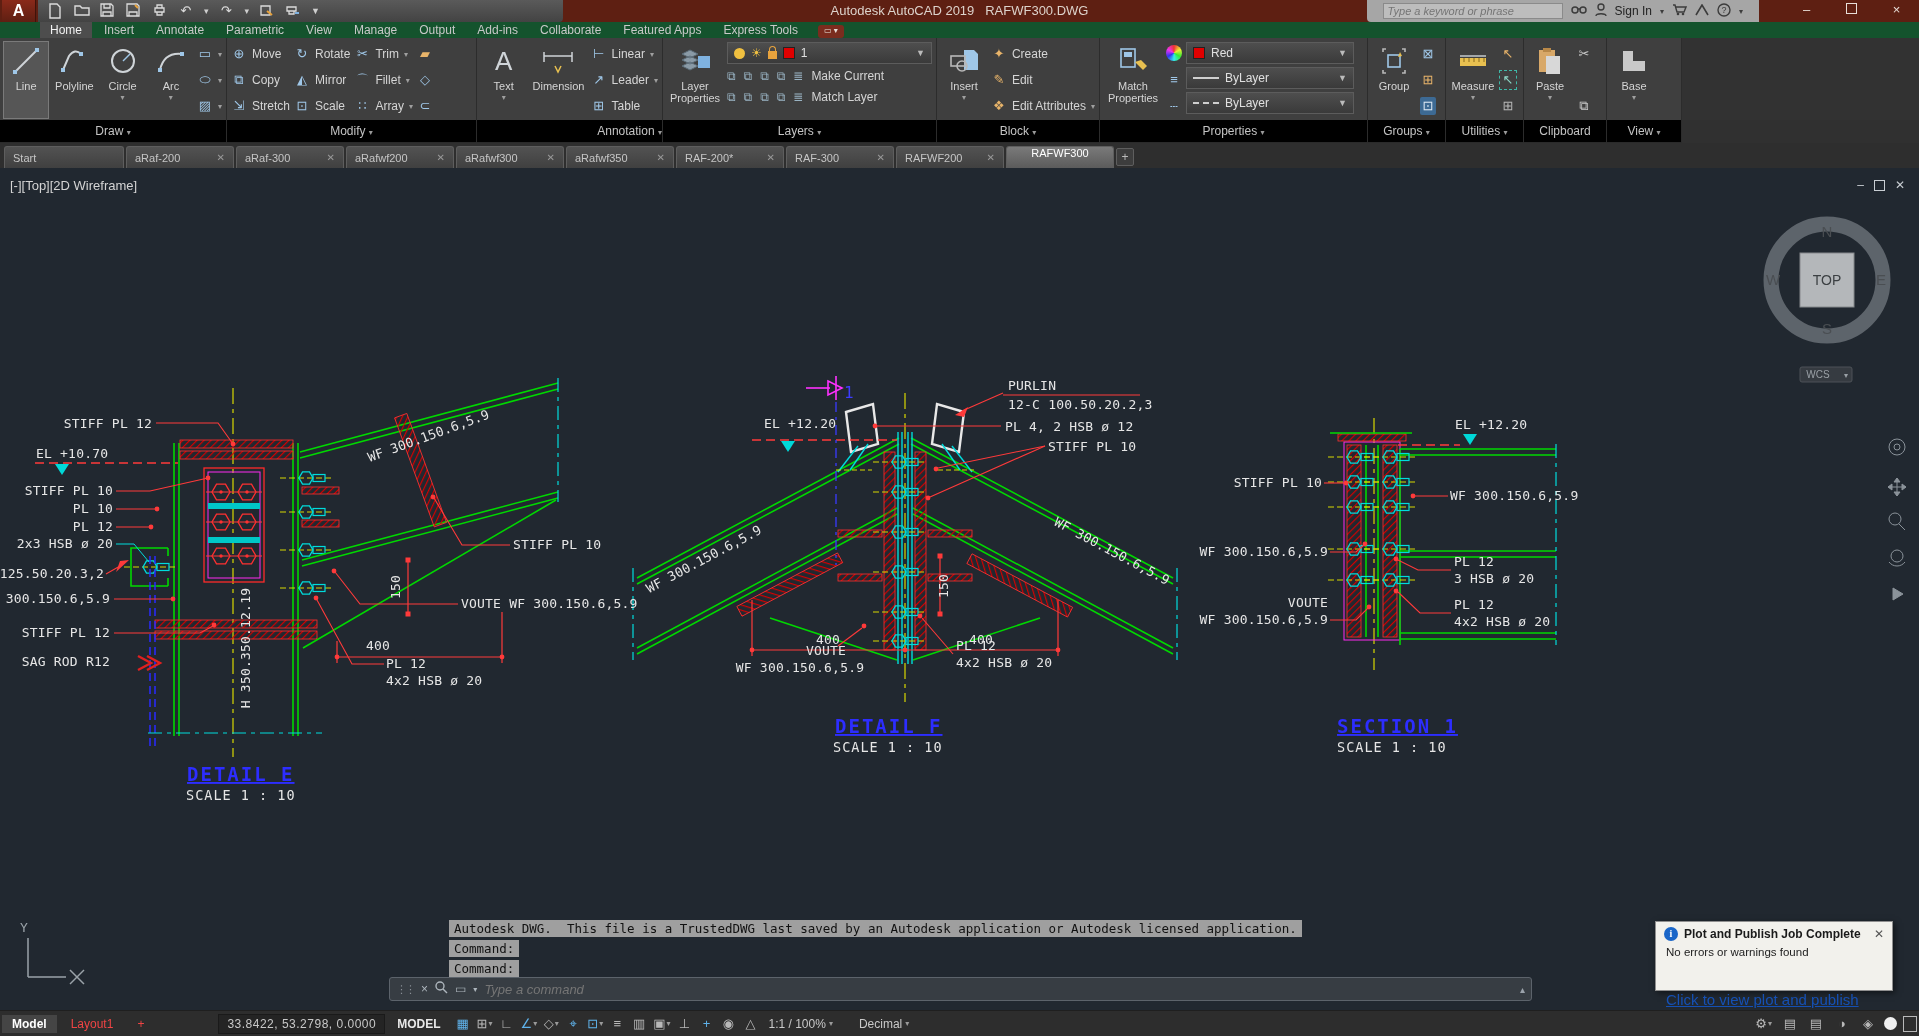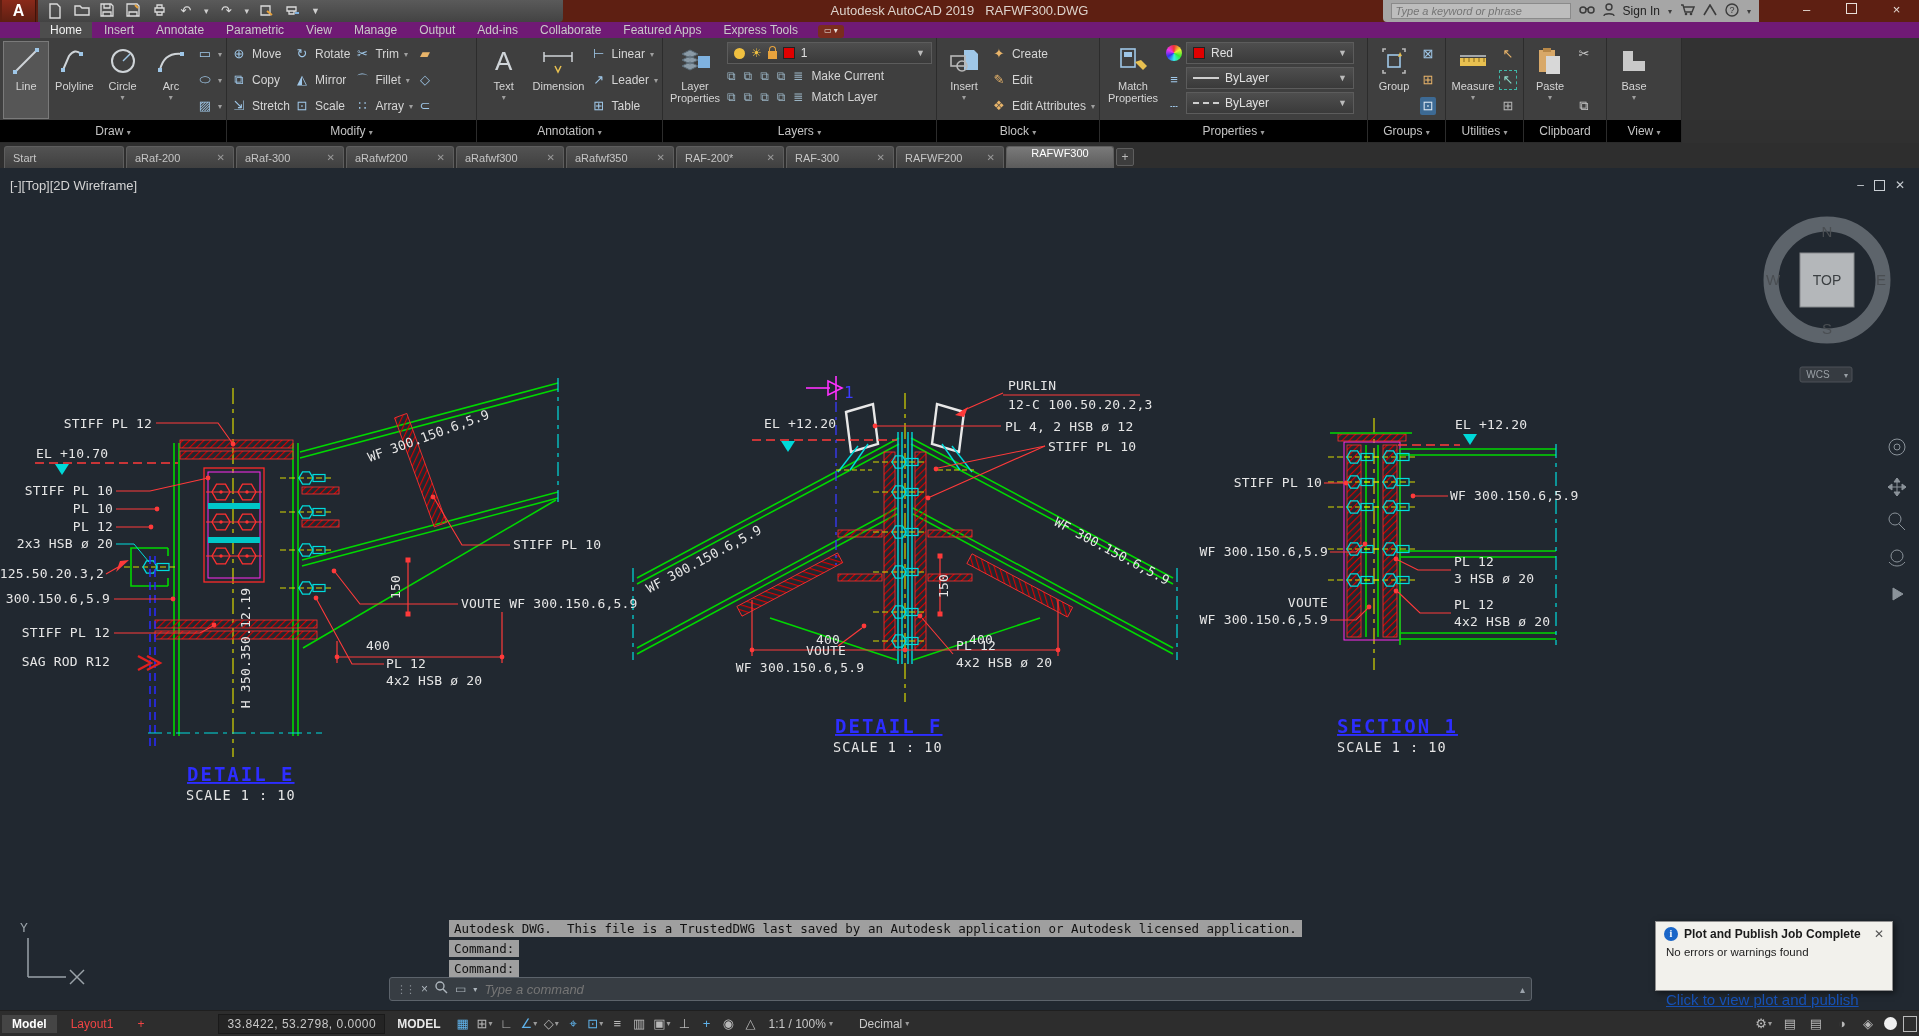--- a/index.html
+++ b/index.html
@@ -8,29 +8,29 @@
   .abs { position:absolute; }
 
   
   #titlebar { left:0; top:0; width:1919px; height:22px; background:#5e1f12; display:flex; align-items:center; }
   #applogo { position:absolute; left:2px; top:0; width:34px; height:22px; background:linear-gradient(#8a2a1a,#5e1f12); color:#fff; font-weight:bold; font-size:16px; text-align:center; line-height:22px; border-right:1px solid #3f130a;}
   #qat { position:absolute; left:38px; top:0; height:22px; width:525px; background:linear-gradient(#5a5a5a,#434343); display:flex; align-items:center; gap:10px; padding:0 10px; border-radius:0 0 4px 0;}
   .qicon { width:16px; height:16px; color:#dcdcdc; font-size:13px; line-height:16px; text-align:center; }
   .qicon svg { display:block; }
   .qcaret { color:#cfcfcf; font-size:9px; }
   #titletext { position:absolute; left:0; right:0; top:0; height:22px; text-align:center; line-height:22px; color:#ddd3cc; font-size:13px; pointer-events:none;}
-  #tb-right { position:absolute; right:160px; top:0; height:22px; background:#a6a6a6; display:flex; align-items:center; padding:0 8px; gap:8px; border-radius:0 0 0 4px;}
+  #tb-right { position:absolute; right:160px; top:0; height:22px; background:#a6a6a6; display:flex; align-items:center; padding:0 16px; gap:8px; border-radius:0 0 0 4px;}
   #searchbox { width:180px; height:16px; background:#bdbdbd; border:1px solid #8a8a8a; font-style:italic; font-size:11px; color:#444; padding:0 4px; font-family:"Liberation Sans",sans-serif;}
   .tbico { color:#3c3c3c; font-size:12px; }
   #signin { color:#222; font-size:12px; }
   #winbtns { position:absolute; right:0; top:0; height:22px; display:flex; }
   .winbtn { width:45px; height:22px; text-align:center; line-height:20px; color:#e8ded8; font-size:13px; }
 
   
-  #ribbontabs { left:0; top:22px; width:1919px; height:16px; background:#701a75; display:flex; align-items:flex-end; padding-left:40px; gap:2px;}
+  #ribbontabs { left:0; top:22px; width:1919px; height:16px; background:#14532d; display:flex; align-items:flex-end; padding-left:40px; gap:2px;}
   .rtab { padding:1px 10px; font-size:12px; color:#c8c8c8; height:16px; line-height:15px;}
   .rtab.active { background:#4d4d4d; color:#f2f2f2; }
   #rtab-extra { margin-left:8px; width:26px; height:13px; background:#7a2c1e; border-radius:3px; color:#e8e0da; font-size:8px; text-align:center; line-height:12px;}
 
   
   #ribbon { left:0; top:38px; width:1919px; height:82px; background:#3f3f3f; }
   #panellabels { left:0; top:120px; width:1919px; height:23px; background:#000000; border-bottom:1px solid #2a2a2a;}
   .panel { position:absolute; top:0; height:82px; border-right:1px solid #2c2c2c; display:flex; align-items:flex-start; padding:4px 4px 0 4px; gap:4px;}
   .plabel { position:absolute; top:0; height:23px; border-right:1px solid #2c2c2c; text-align:center; line-height:23px; color:#c4c4c4; font-size:12px;}
   .plabel .caret { font-size:8px; color:#9a9a9a; }
@@ -548,21 +548,21 @@
       <span class="lbl">Base</span>
       <span class="caret">▾</span>
     </div>
   </div>
   <div id="ribbon-empty"></div>
 </div>
 
 <div id="panellabels" class="abs">
   <div class="plabel" style="left:0;width:227px;"><span>Draw</span> <span class="caret">▾</span></div>
   <div class="plabel" style="left:227px;width:250px;"><span>Modify</span> <span class="caret">▾</span></div>
-  <div class="plabel" style="left:477px;width:186px;"><span>Annotation</span> <span class="caret">▾</span></div>
+  <div class="plabel" style="left:477px;width:186px;text-align:right;"><span>Annotation</span> <span class="caret">▾</span></div>
   <div class="plabel" style="left:663px;width:274px;"><span>Layers</span> <span class="caret">▾</span></div>
   <div class="plabel" style="left:937px;width:163px;"><span>Block</span> <span class="caret">▾</span></div>
   <div class="plabel" style="left:1100px;width:268px;"><span>Properties</span> <span class="caret">▾</span></div>
   <div class="plabel" style="left:1368px;width:78px;"><span>Groups</span> <span class="caret">▾</span></div>
   <div class="plabel" style="left:1446px;width:78px;"><span>Utilities</span> <span class="caret">▾</span></div>
   <div class="plabel" style="left:1524px;width:83px;"><span>Clipboard</span></div>
   <div class="plabel" style="left:1607px;width:75px;"><span>View</span> <span class="caret">▾</span></div>
   <div id="plabel-empty"></div>
 </div>
 

